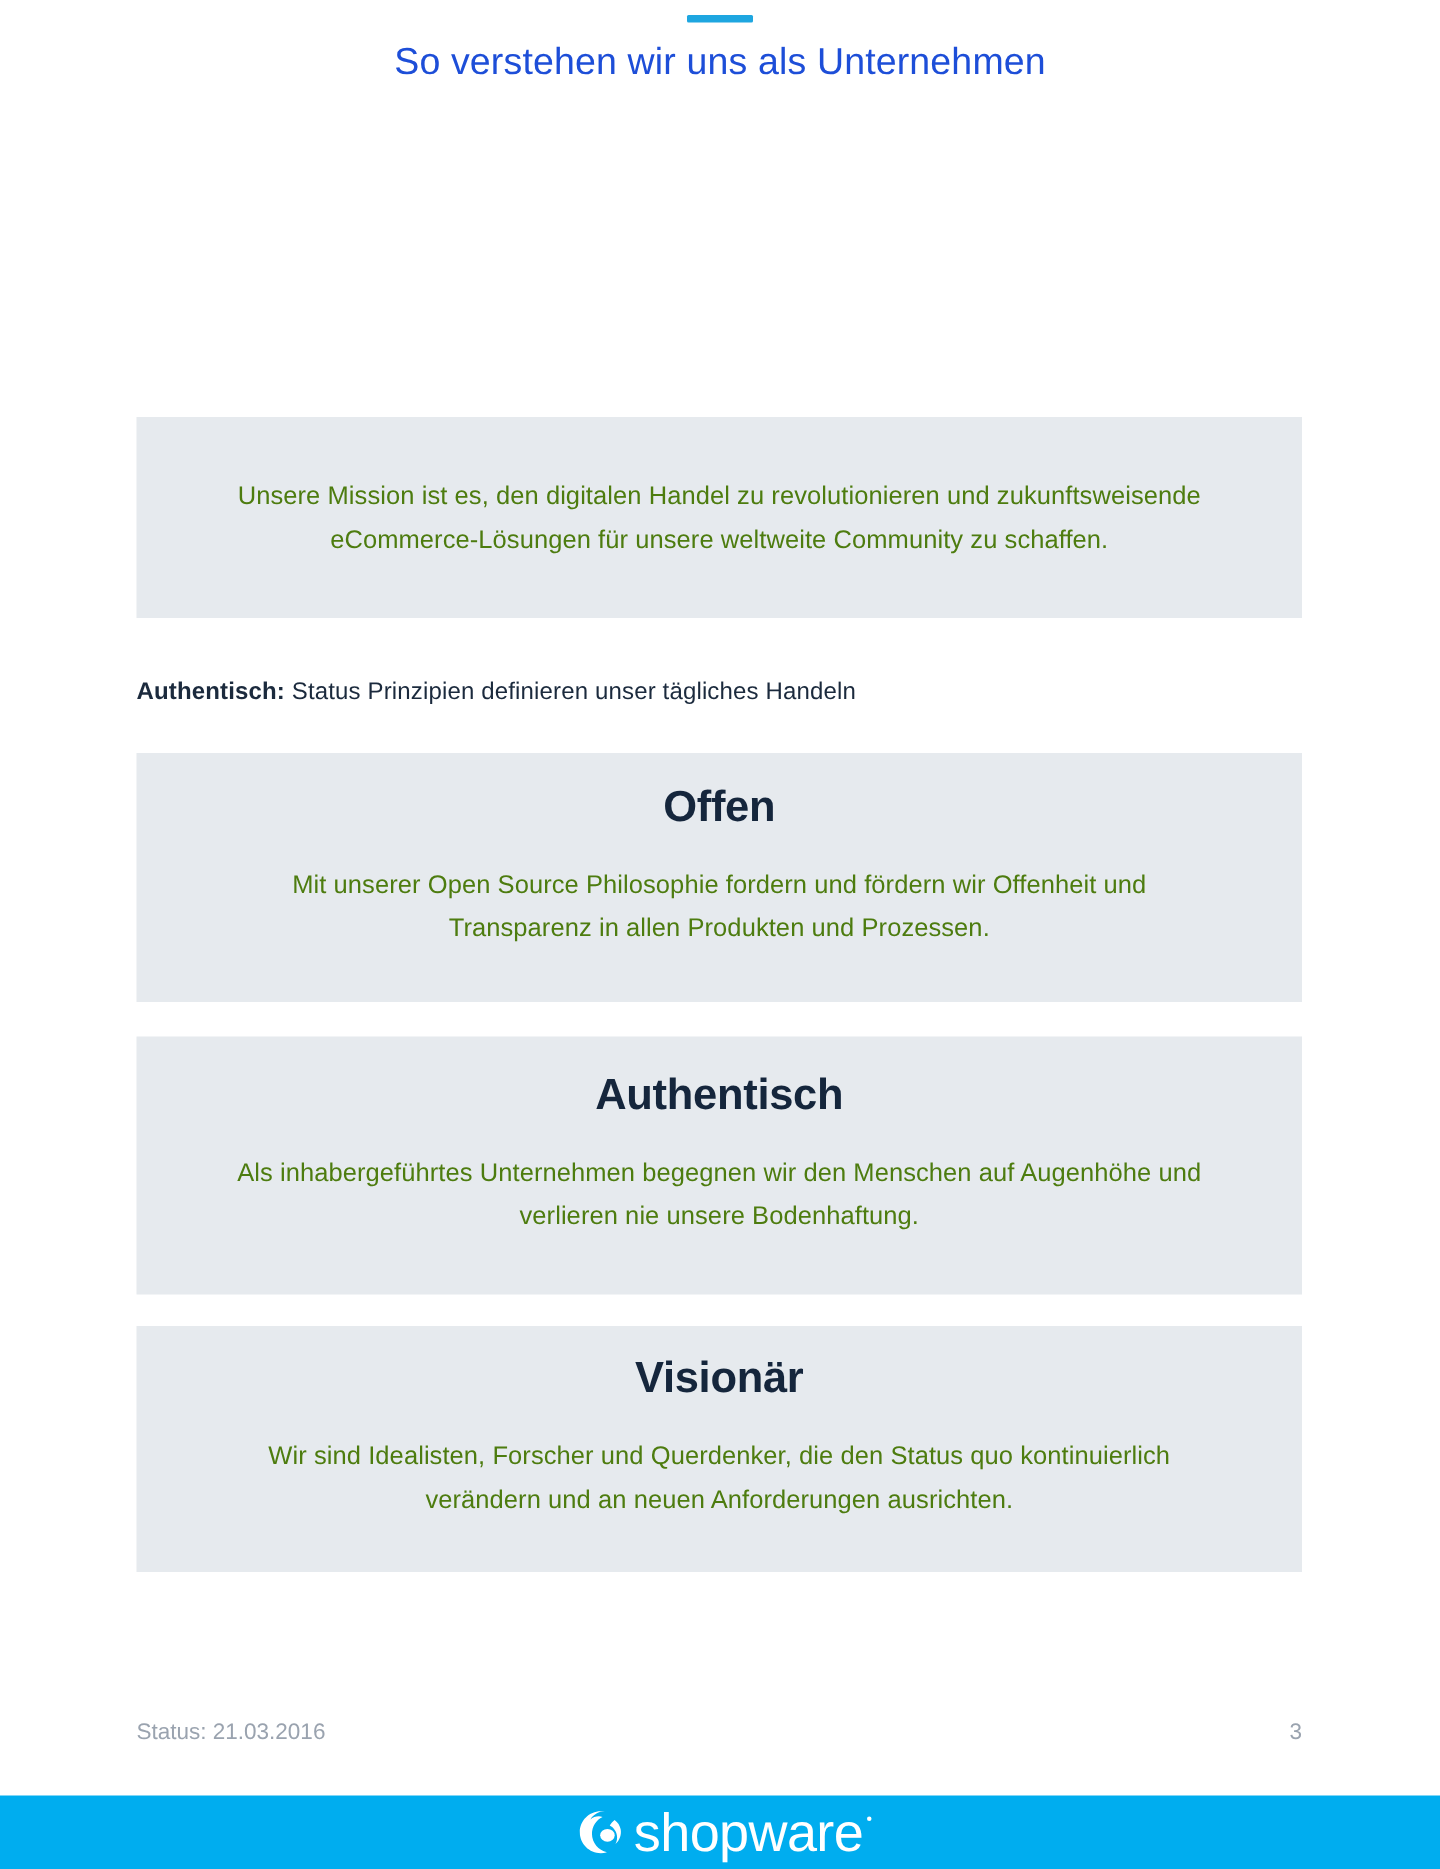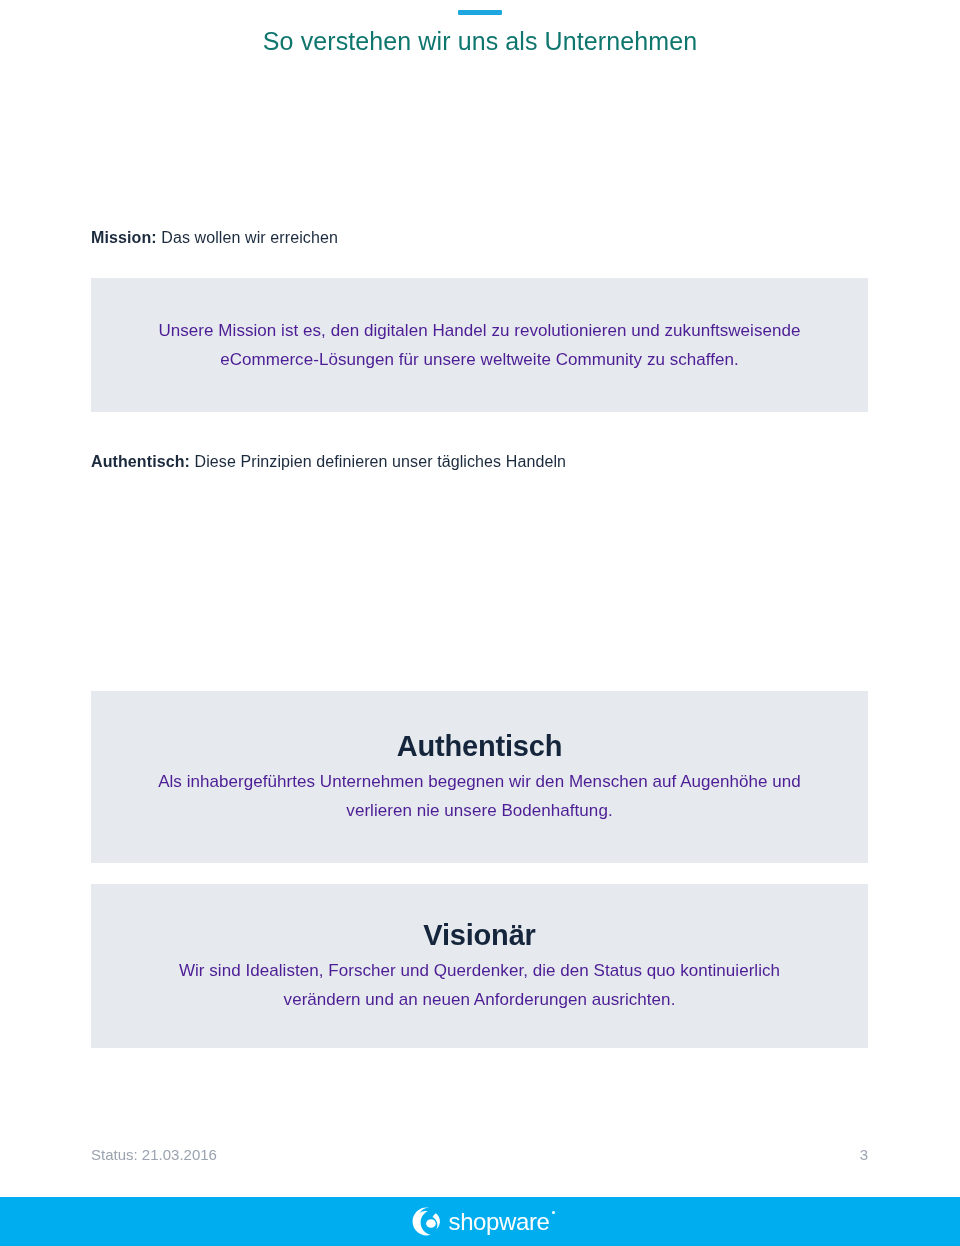--- a/index.html
+++ b/index.html
@@ -45,21 +45,21 @@
     height: 5px;
     background: #1ea6e0;
     margin: 10px auto 0 auto;
     border-radius: 1px;
   }
   .doc-subtitle {
     margin: 11px 0 0 0;
     font-size: 25px;
     line-height: 30px;
     font-weight: 400;
-    color: #0f766e;
+    color: #1d4ed8;
     letter-spacing: 0.1px;
   }
 
   
   .section-label {
     position: absolute;
     left: 91px;
     font-size: 16px;
     line-height: 20px;
     color: #1b2a3d;
@@ -89,24 +89,24 @@
   }
   .box-title {
     margin: 0 0 4px 0;
     font-size: 29px;
     line-height: 34px;
     font-weight: 700;
     color: #15263c;
     letter-spacing: -0.2px;
   }
   .box-text {
-    margin: 0;
+    margin: 16px;
     font-size: 17px;
     line-height: 29px;
-    color: #4c1d95;
+    color: #4d7c0f;
     max-width: 660px;
     letter-spacing: 0.05px;
   }
 
   #mission-box    { top: 278px;  height: 134px; }
   #value-box-0    { top: 502px;  height: 166px; }
   #value-box-1    { top: 691px;  height: 172px; }
   #value-box-2    { top: 884px;  height: 164px; }
 
   
@@ -137,21 +137,21 @@
   }
   .logo {
     display: flex;
     align-items: center;
     gap: 7px;
   }
   .logo-mark {
     display: block;
   }
   .logo-word {
-    font-size: 24px;
+    font-size: 36px;
     line-height: 28px;
     font-weight: 400;
     color: #ffffff;
     letter-spacing: -0.4px;
     position: relative;
   }
   .logo-word::after {
     content: "";
     position: absolute;
     right: -6px;
@@ -165,32 +165,33 @@
 </head>
 <body>
 
 <div class="page">
 
   <div class="header">
     <div class="title-rule"></div>
     <p class="doc-subtitle">So verstehen wir uns als Unternehmen</p>
   </div>
 
-  <div class="section-label" id="mission-label">
-    <span class="lead">Mission:</span><span class="rest"> Das wollen wir erreichen</span>
-  </div>
 
   <div class="box" id="mission-box">
     <p class="box-text">Unsere Mission ist es, den digitalen Handel zu revolutionieren und zukunftsweisende eCommerce-Lösungen für unsere weltweite Community zu schaffen.</p>
   </div>
 
   <div class="section-label" id="values-label">
-    <span class="lead">Authentisch:</span><span class="rest"> Diese Prinzipien definieren unser tägliches Handeln</span>
-  </div>
-
+    <span class="lead">Authentisch:</span><span class="rest"> Status Prinzipien definieren unser tägliches Handeln</span>
+  </div>
+
+  <div class="box" id="value-box-0">
+    <h2 class="box-title">Offen</h2>
+    <p class="box-text">Mit unserer Open Source Philosophie fordern und fördern wir Offenheit und Transparenz in allen Produkten und Prozessen.</p>
+  </div>
 
   <div class="box" id="value-box-2">
     <h2 class="box-title">Visionär</h2>
     <p class="box-text">Wir sind Idealisten, Forscher und Querdenker, die den Status quo kontinuierlich verändern und an neuen Anforderungen ausrichten.</p>
   </div>
 
   <div class="box" id="value-box-1">
     <h2 class="box-title">Authentisch</h2>
     <p class="box-text">Als inhabergeführtes Unternehmen begegnen wir den Menschen auf Augenhöhe und verlieren nie unsere Bodenhaftung.</p>
   </div>

